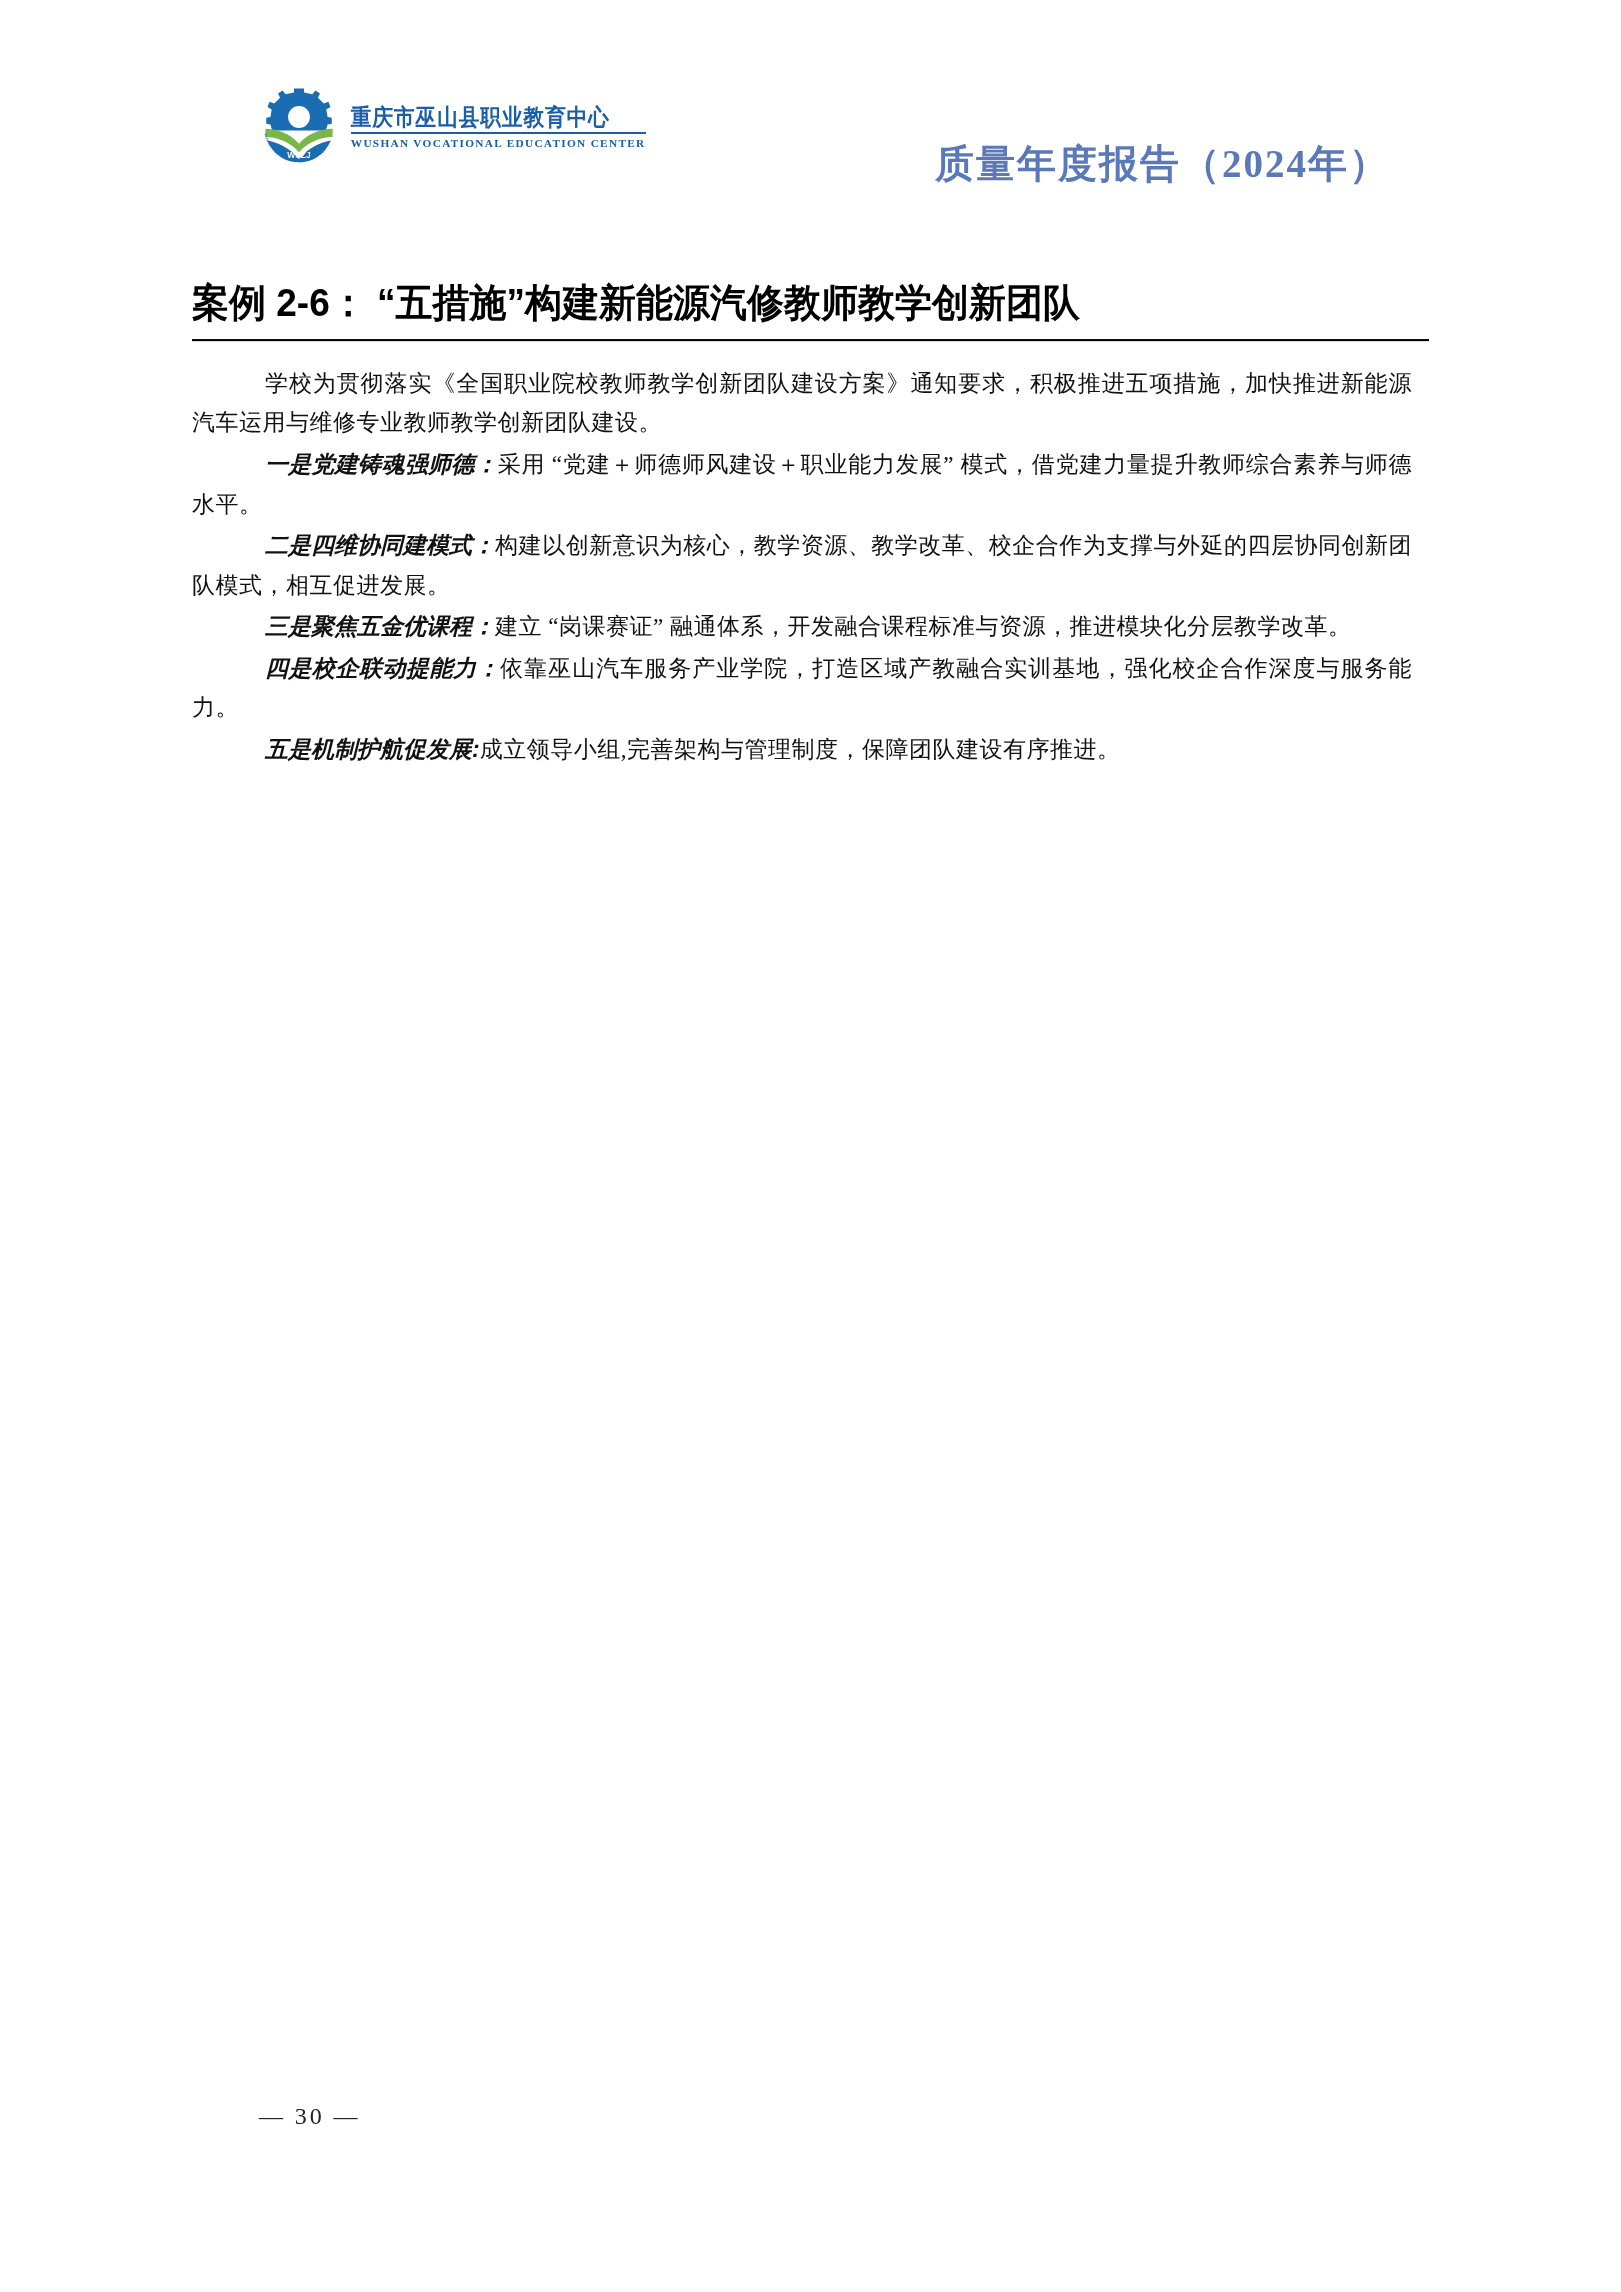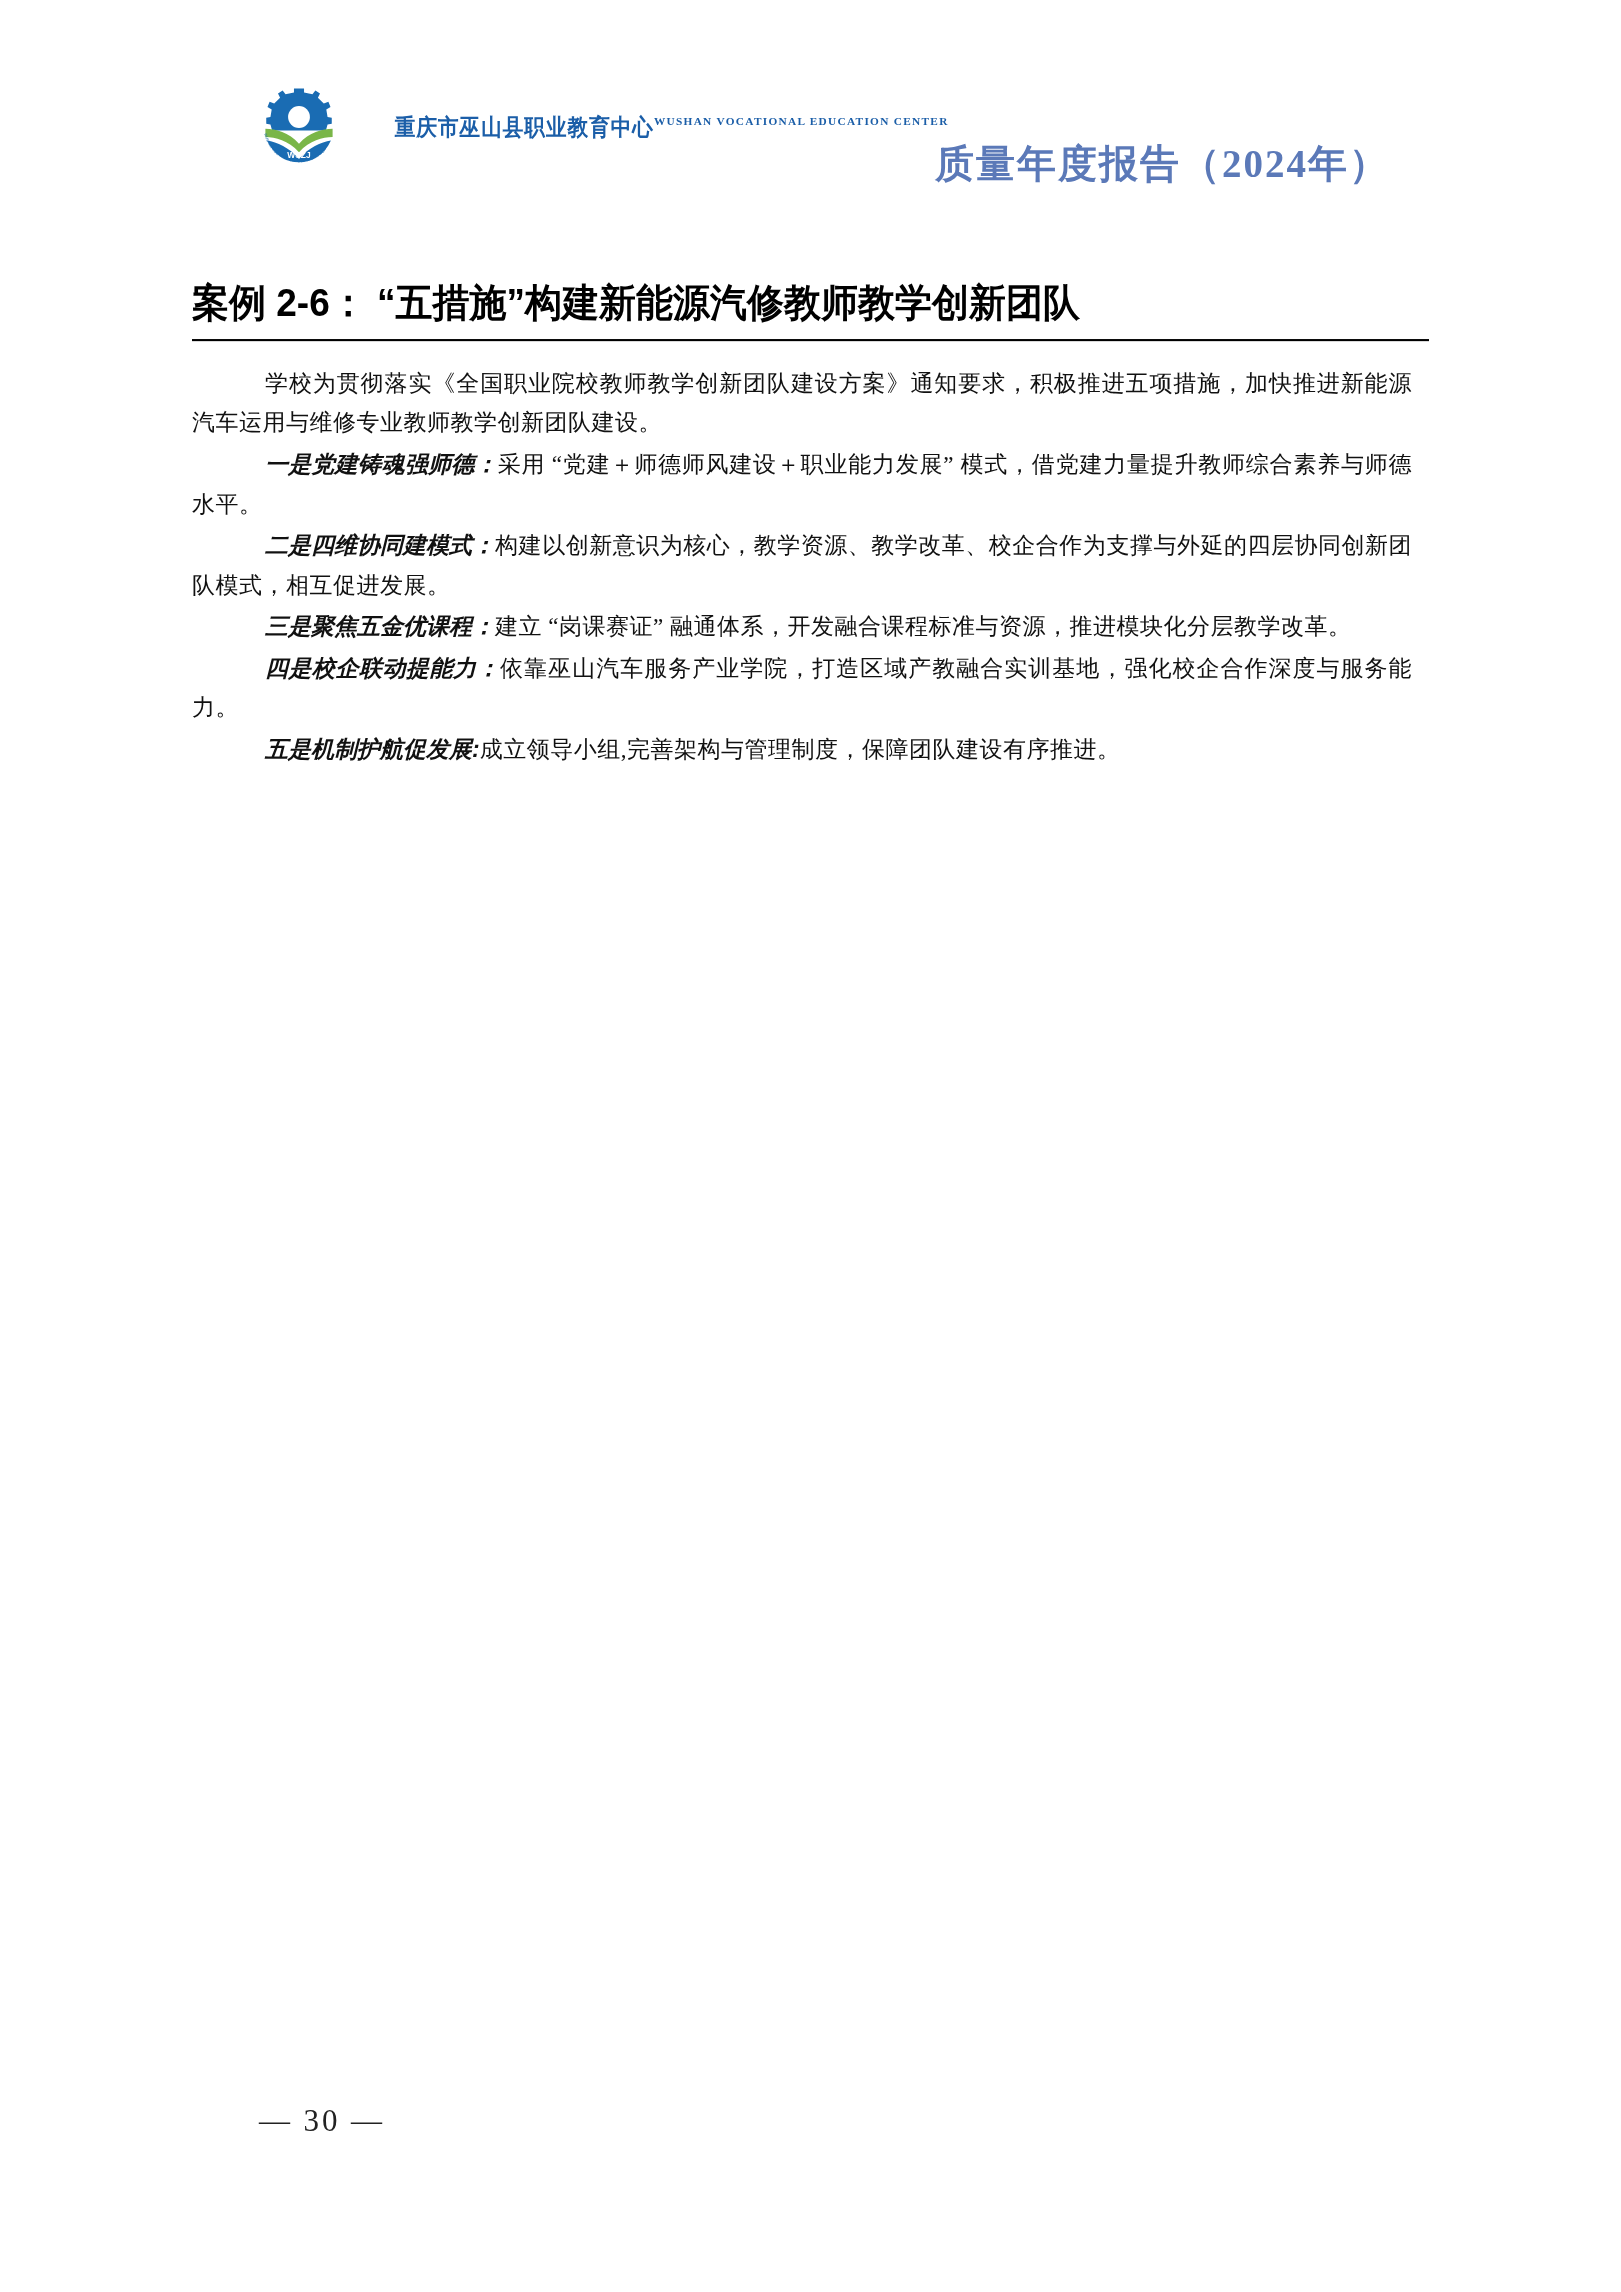--- a/index.html
+++ b/index.html
@@ -36,24 +36,23 @@
     gap: 9.8px;
   }
   .logo-mark {
     width: 84px;
     height: 84px;
     position: relative;
     flex: 0 0 auto;
   }
   .logo-text {
     display: flex;
-    flex-direction: row;
+    flex-direction: column;
     justify-content: flex-end;
     padding-top: 9.8px;
-    margin-left: 44px;
   }
   .logo-cn {
     font-family: "Liberation Sans", "DejaVu Sans", sans-serif;
     font-weight: bold;
     font-size: 20.6px;
     letter-spacing: 1px;
     color: #1b5ea8;
     line-height: 1.15;
     white-space: nowrap;
     transform: scaleY(1.12);
@@ -128,21 +127,21 @@
 
   
   .footer {
     position: absolute;
     left: 192px;
     top: 2103px;
     width: 1237px;
   }
   .page-number {
     font-family: "Liberation Serif", "DejaVu Serif", serif;
-    font-size: 31px;
+    font-size: 24px;
     color: #222222;
     letter-spacing: 2.9px;
     padding-left: 67px;
   }
 </style>
 </head>
 <body>
 
 <div class="page">
 

